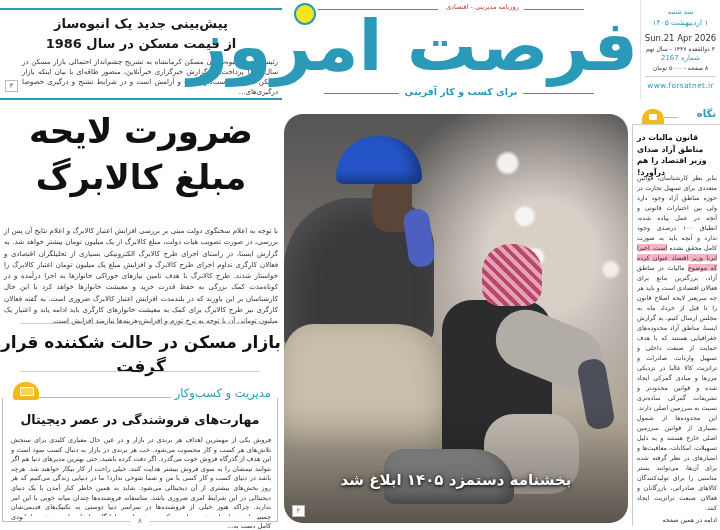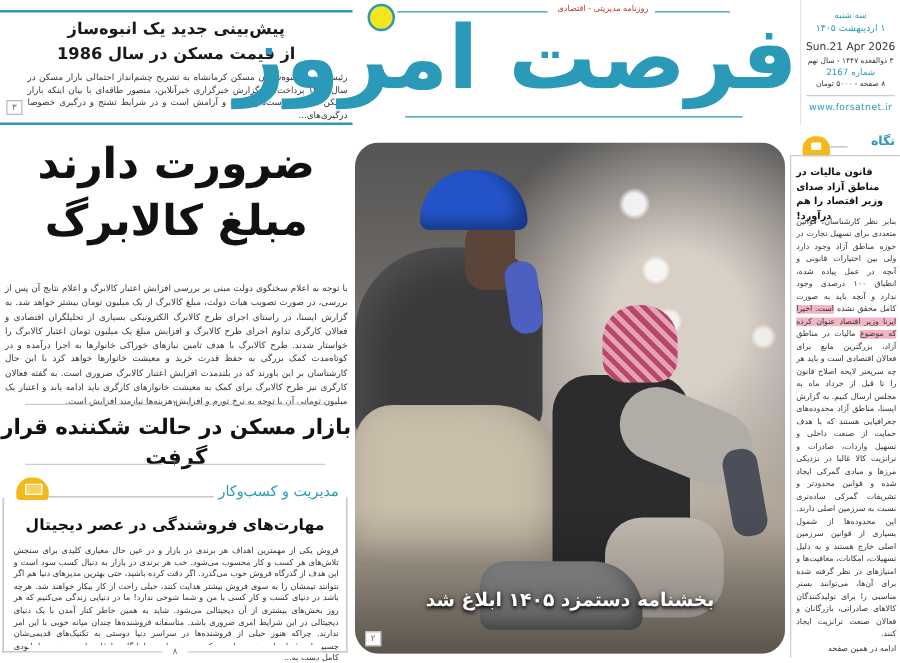--- a/index.html
+++ b/index.html
@@ -108,35 +108,36 @@
     <div class="page-badge">۳</div>
   </div>
 
   <div class="masthead">
     <div class="mast-line" style="left:34px;width:120px;"></div>
     <div class="mast-line" style="left:240px;width:60px;"></div>
     <div class="mast-tagline-top">روزنامه مدیریتی - اقتصادی</div>
     <div class="sun"></div>
     <div class="logo">فرصت امروز</div>
     <div class="mast-line-bottom"></div>
+    <div class="mast-tagline-bottom"><span>برای کسب و کار آفرینی</span></div>
   </div>
 
   <div class="datebox">
     <div class="date-weekday">سه شنبه</div>
     <div class="date-persian">۱ اردیبهشت ۱۴۰۵</div>
     <div class="date-greg">Sun.21 Apr 2026</div>
     <div class="date-hijri">۳ ذوالقعده ۱۴۴۷ - سال نهم</div>
     <div class="date-issue">شماره 2167</div>
     <div class="date-price">۸ صفحه - ۵۰۰۰ تومان</div>
     <div class="date-sep"></div>
     <div class="date-url">www.forsatnet.ir</div>
   </div>
 
   <div class="main-headline">
-    <div>ضرورت دارند</div>
+    <div>ضرورت لایحه</div>
     <div>مبلغ کالابرگ</div>
   </div>
   <div class="main-body">با توجه به اعلام سخنگوی دولت مبنی بر بررسی افزایش اعتبار کالابرگ و اعلام نتایج آن پس از بررسی، در صورت تصویب هیات دولت، مبلغ کالابرگ از یک میلیون تومان بیشتر خواهد شد. به گزارش ایسنا، در راستای اجرای طرح کالابرگ الکترونیکی بسیاری از تحلیلگران اقتصادی و فعالان کارگری تداوم اجرای طرح کالابرگ و افزایش مبلغ یک میلیون تومان اعتبار کالابرگ را خواستار شدند. طرح کالابرگ با هدف تامین نیازهای خوراکی خانوارها به اجرا درآمده و در کوتاه‌مدت کمک بزرگی به حفظ قدرت خرید و معیشت خانوارها خواهد کرد با این حال کارشناسان بر این باورند که در بلندمدت افزایش اعتبار کالابرگ ضروری است. به گفته فعالان کارگری نیز طرح کالابرگ برای کمک به معیشت خانوارهای کارگری باید ادامه یابد و اعتبار یک میلیون تومانی آن با توجه به نرخ تورم و افزایش هزینه‌ها نیازمند افزایش است.</div>
   <div class="divider-num" style="left:20px;width:240px;top:318px;">
       <span>۲</span>
     </div>
 
   <div class="sub-headline">بازار مسکن در حالت شکننده قرار گرفت</div>
   <div class="divider-num" style="left:20px;width:240px;top:366px;">
       <span>۳</span>

